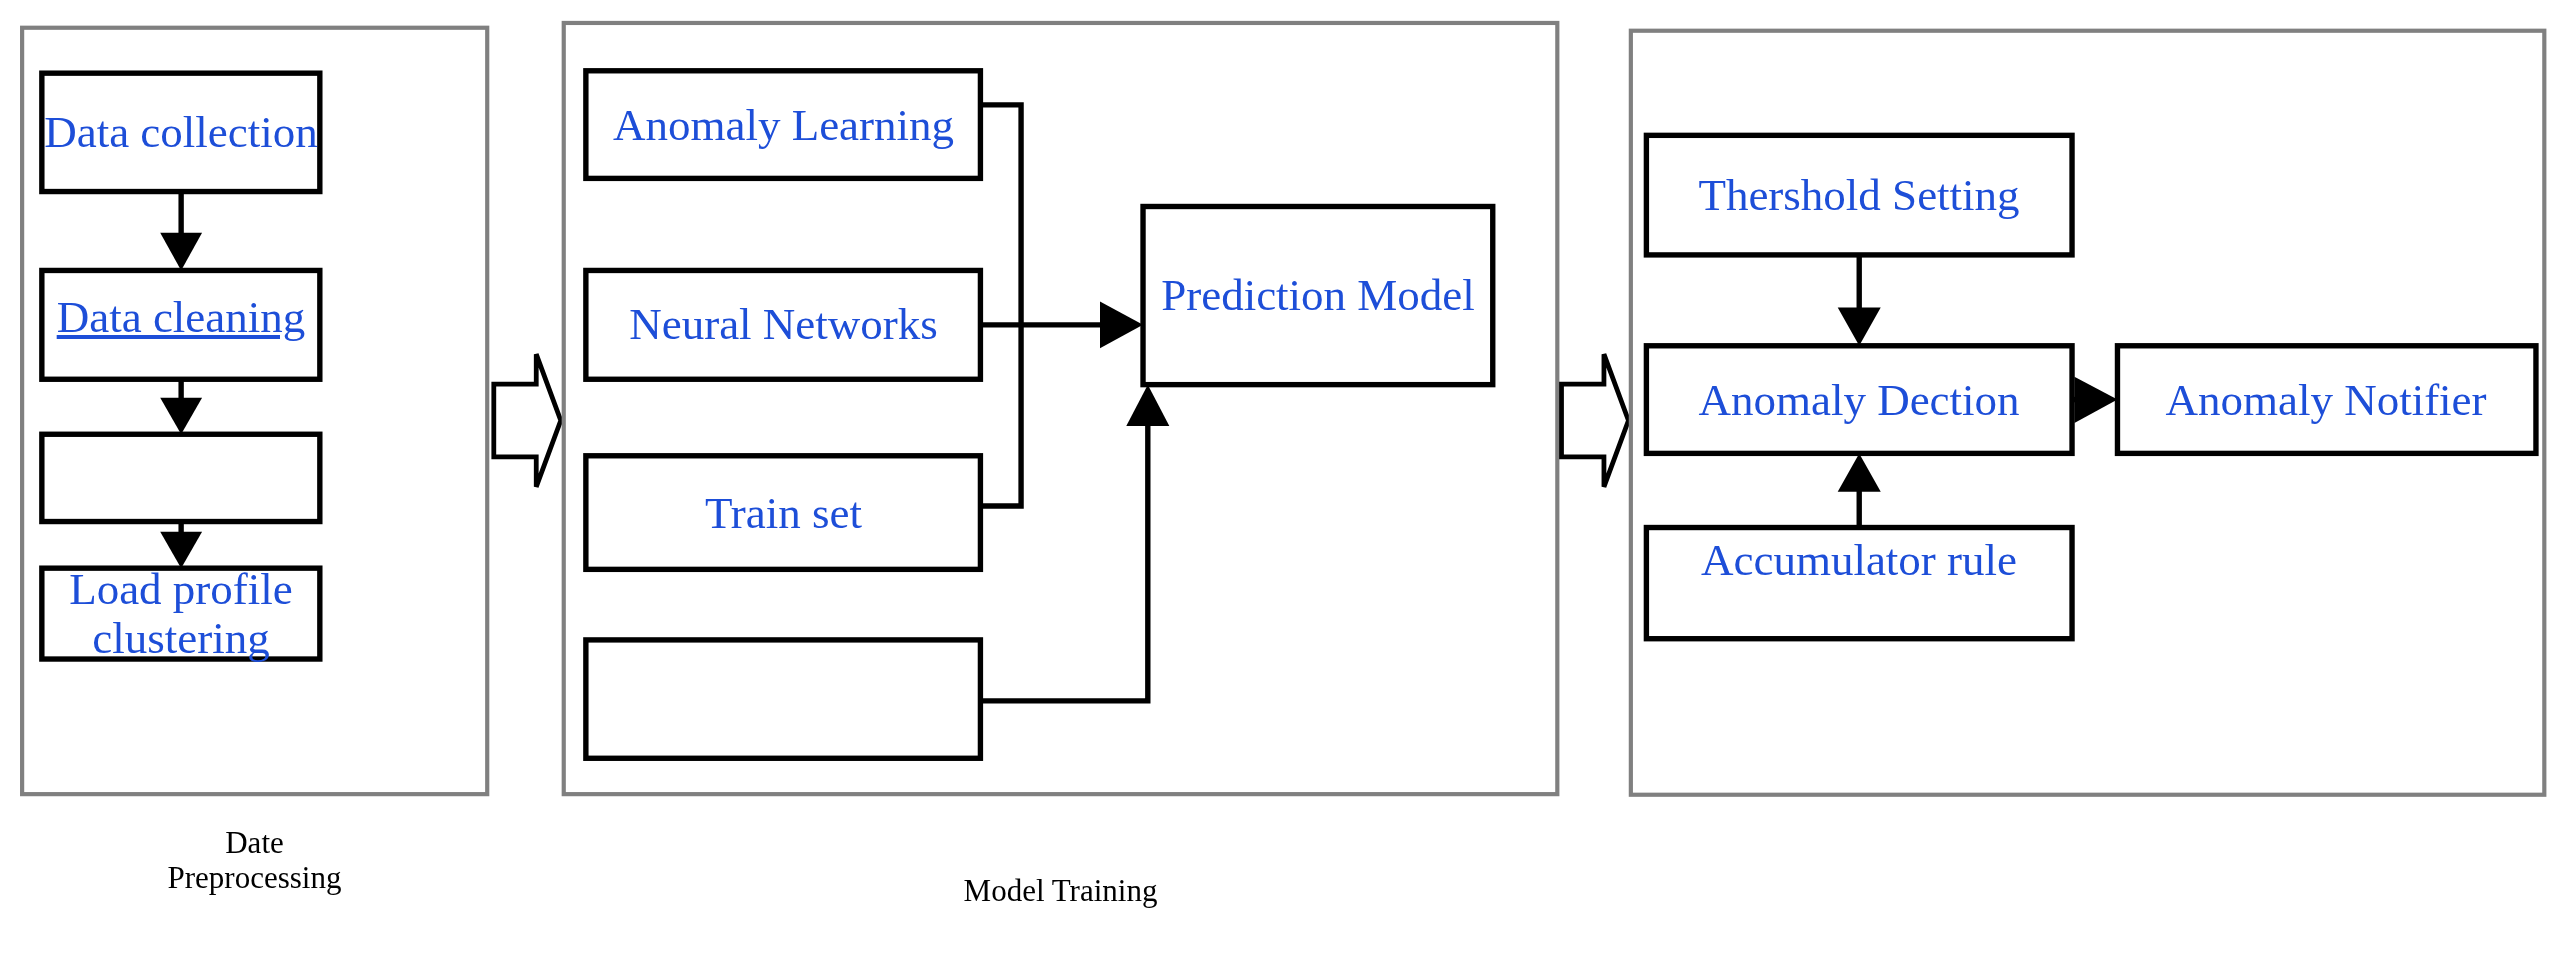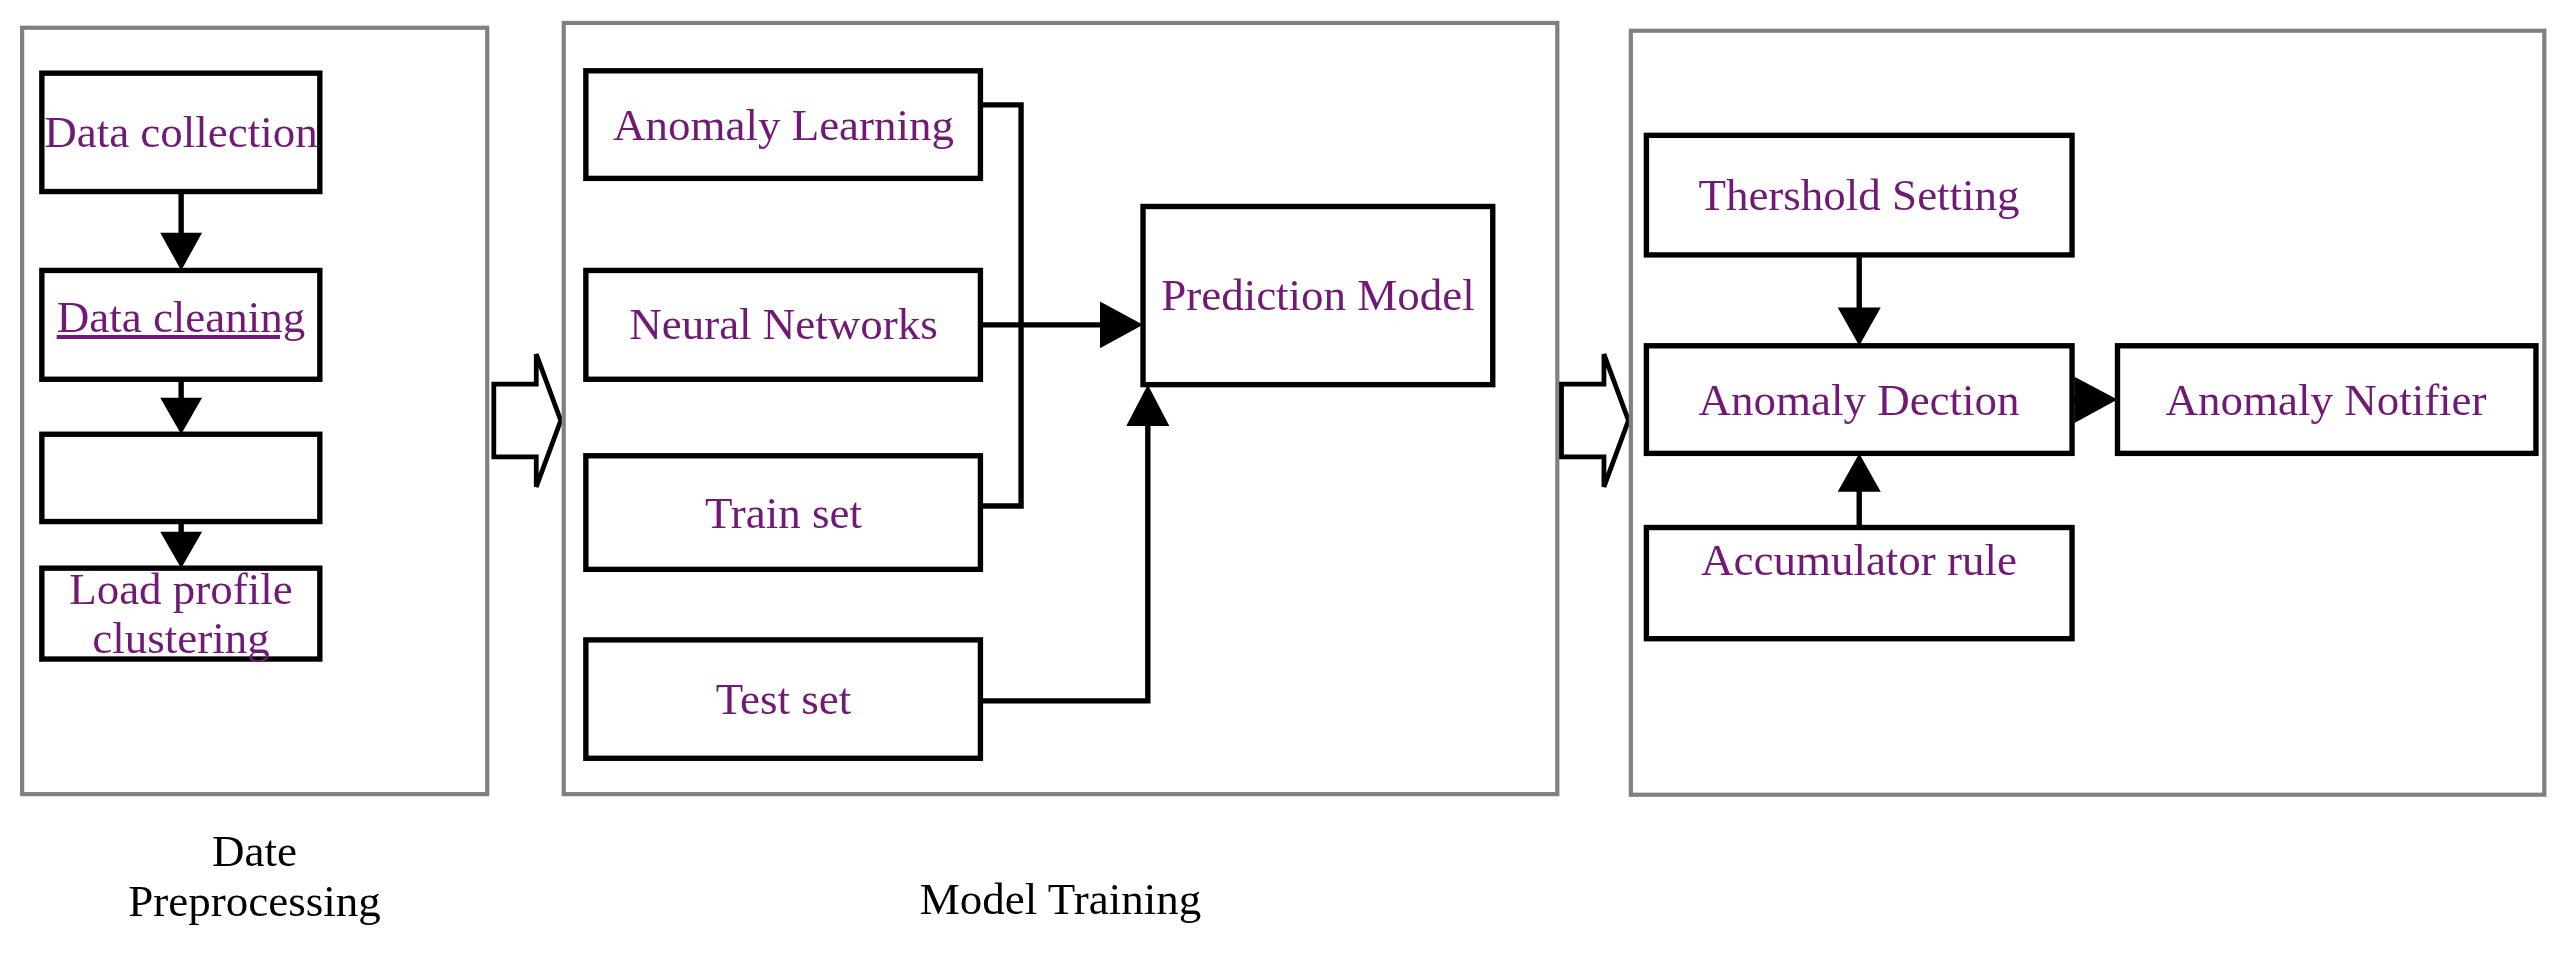--- a/index.html
+++ b/index.html
@@ -48,34 +48,34 @@
     stroke: #000000;
     stroke-width: 8;
     stroke-linejoin: miter;
   }
   .node-label {
     position: absolute;
     display: flex;
     align-items: center;
     justify-content: center;
     text-align: center;
-    color: #701a75;
+    color: #1d4ed8;
     font-family: "Liberation Serif", "DejaVu Serif", serif;
     font-size: 45px;
     line-height: 1.08;
     letter-spacing: 0px;
     white-space: pre-line;
     pointer-events: none;
   }
   .panel-caption {
     position: absolute;
     text-align: center;
     color: #000000;
     font-family: "Liberation Serif", "DejaVu Serif", serif;
-    font-size: 45px;
+    font-size: 31px;
     line-height: 1.12;
     white-space: pre-line;
   }
 </style>
 </head>
 <body>
 
 <div id="canvas">
 
   <svg class="diagram" viewBox="0 0 4309 1595" xmlns="http://www.w3.org/2000/svg">
@@ -158,21 +158,20 @@
   </svg>
 
   <div class="node-label" style="left:42px; top:73px; width:278px; height:118px;">Data collection</div>
   <div class="node-label" style="left:42px; top:263px; width:278px; height:109px;text-decoration:underline;">Data cleaning</div>
   <div class="node-label" style="left:42px; top:568px; width:278px; height:91px;">Load profile
 clustering</div>
 
   <div class="node-label" style="left:586px; top:71px; width:395px; height:108px;">Anomaly Learning</div>
   <div class="node-label" style="left:586px; top:270px; width:395px; height:109px;">Neural Networks</div>
   <div class="node-label" style="left:586px; top:456px; width:395px; height:114px;">Train set</div>
-  <div class="node-label" style="left:586px; top:640px; width:395px; height:118px;">Test set</div>
   <div class="node-label" style="left:1143px; top:206px; width:350px; height:178px;">Prediction Model</div>
 
   <div class="node-label" style="left:1646px; top:135px; width:426px; height:120px;">Thershold Setting</div>
   <div class="node-label" style="left:1646px; top:346px; width:426px; height:108px;">Anomaly Dection</div>
   <div class="node-label" style="left:1646px; top:505px; width:426px; height:111px;">Accumulator rule</div>
   <div class="node-label" style="left:2117px; top:346px; width:418px; height:108px;">Anomaly Notifier</div>
 
   <div class="panel-caption" style="left:75px; top:826px; width:359px;">Date
 Preprocessing</div>
   <div class="panel-caption" style="left:702px; top:874px; width:717px;">Model Training</div>

